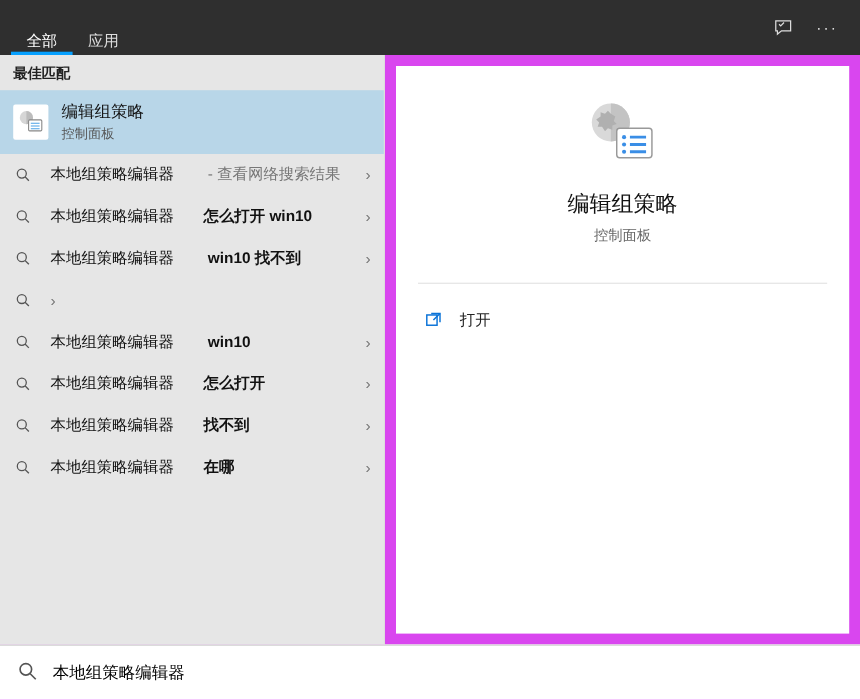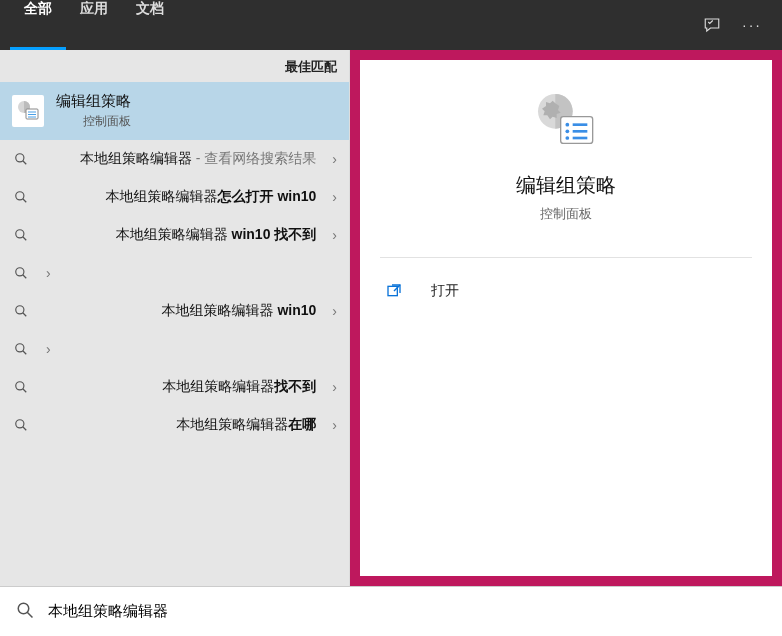--- a/index.html
+++ b/index.html
@@ -18,45 +18,43 @@
     background: #2f2f2f;
     display: flex;
     align-items: center;
     padding: 0 10px;
     color: #ddd;
   }
   .topbar .tabs { display: flex; height: 100%; }
   .topbar .tab {
     padding: 0 14px;
     display: flex;
-    align-items: flex-start;
+    align-items: flex-end;
     cursor: pointer;
     font-size: 14px;
     color: #ddd;
     border-bottom: 3px solid transparent;
-    font-weight: bold;
   }
   .topbar .tab.active {
     color: #fff;
     border-bottom: 3px solid #06a0ff;
   }
   .topbar .tab .chev { margin-left: 4px; font-size: 10px; }
   .topbar .spacer { flex: 1; }
   .topbar .ticon {
     width: 40px; height: 50px;
     display: flex; align-items: center; justify-content: center;
     cursor: pointer;
     color: #ddd;
   }
   
   .main {
     display: flex;
     height: 536px;
-    background: #be185d;
-    text-align: right;
+    background: #d946ef;
   }
   .left {
     width: 350px;
     background: #e6e6e6;
     border-right: 1px solid #ddd;
     overflow: hidden;
   }
   .right {
     flex: 1;
     background: #fff;
@@ -93,41 +91,41 @@
   .web-item {
     display: flex;
     align-items: center;
     padding: 10px 12px;
     cursor: pointer;
     gap: 16px;
   }
   .web-item .si { width: 18px; height: 18px; display:flex; align-items:center; justify-content:center; color:#555; }
   .web-item .label { flex: 1; font-size: 14px; color: #111; }
   .web-item .label .normal { font-weight: 400; }
-  .web-item .label .bold { font-weight: 700; }
+  .web-item .label .bold { font-weight: 700; margin-left: 27px; }
   .web-item .label .hint { color: #777; font-weight: 400; }
   .web-item .chev { color: #777; font-size: 14px; }
   
   .detail-top {
     display:flex; flex-direction:column; align-items:center;
     padding: 30px 20px 20px 20px;
     width: 100%;
   }
   .detail-top .big-icon {
     width: 64px; height: 64px;
     display:flex; align-items:center; justify-content:center;
     margin-bottom: 18px;
   }
   .detail-top .dtitle { font-size: 20px; color:#111; margin-bottom:6px;}
   .detail-top .dsub { font-size: 13px; color:#666; }
   .divider { height:1px; background:#e2e2e2; width: calc(100% - 40px); margin: 14px 0; }
   .action-row {
     width: 100%;
     padding: 10px 24px;
-    display:flex; align-items:center; gap: 27px;
+    display:flex; align-items:center; gap: 14px;
     cursor:pointer;
   }
   .action-row .aicon { color:#0a73d8; width: 20px; display:flex; justify-content:center; }
   .action-row .alabel { font-size: 14px; color:#222; }
   
   .bottombar {
     position:absolute;
     bottom:0; left:0; right:0;
     height: 50px;
     border-top: 1px solid #ccc;
@@ -148,23 +146,20 @@
 </head>
 <body>
 
 <div class="topbar">
   <div class="tabs">
     <div class="tab active">
       <span>全部</span>
     </div>
     <div class="tab">
       <span>应用</span>
-    </div>
-    <div class="tab">
-      <span>文档</span>
     </div>
   </div>
   <div class="spacer"></div>
   <div class="ticon">
     <svg width="18" height="18" viewBox="0 0 24 24" fill="none" stroke="currentColor" stroke-width="1.5">
         <path d="M3 4h18v12H10l-5 4v-4H3z"></path>
         <path d="M7 8l2 2 4-4"></path>
       </svg>
   </div>
   <div class="ticon">
@@ -243,20 +238,21 @@
       <span class="label"><span class="normal">本地组策略编辑器</span><span class="bold"> win10</span><span class="hint"></span></span>
       <span class="chev">›</span>
     </div>
     <div class="web-item">
       <span class="si">
           <svg width="14" height="14" viewBox="0 0 24 24" fill="none" stroke="currentColor" stroke-width="2">
             <circle cx="10" cy="10" r="7"></circle>
             <line x1="15" y1="15" x2="21" y2="21"></line>
           </svg>
         </span>
+      <span class="label"><span class="normal">本地组策略编辑器</span><span class="bold">怎么打开</span><span class="hint"></span></span>
       <span class="chev">›</span>
     </div>
     <div class="web-item">
       <span class="si">
           <svg width="14" height="14" viewBox="0 0 24 24" fill="none" stroke="currentColor" stroke-width="2">
             <circle cx="10" cy="10" r="7"></circle>
             <line x1="15" y1="15" x2="21" y2="21"></line>
           </svg>
         </span>
       <span class="label"><span class="normal">本地组策略编辑器</span><span class="bold">找不到</span><span class="hint"></span></span>

